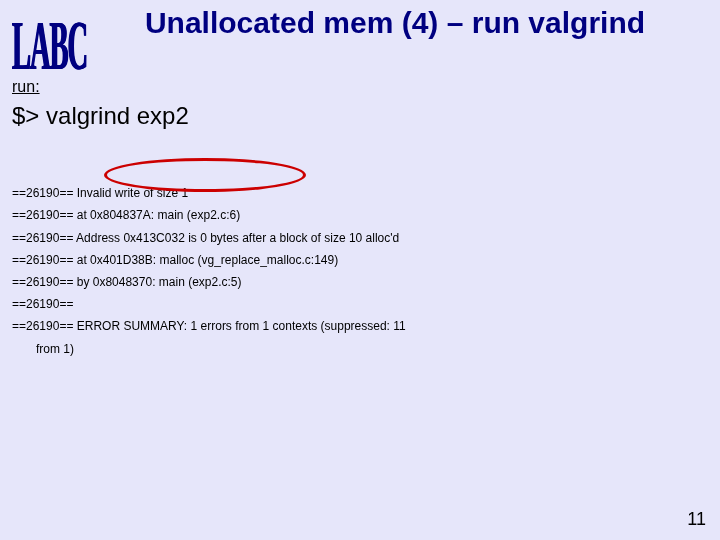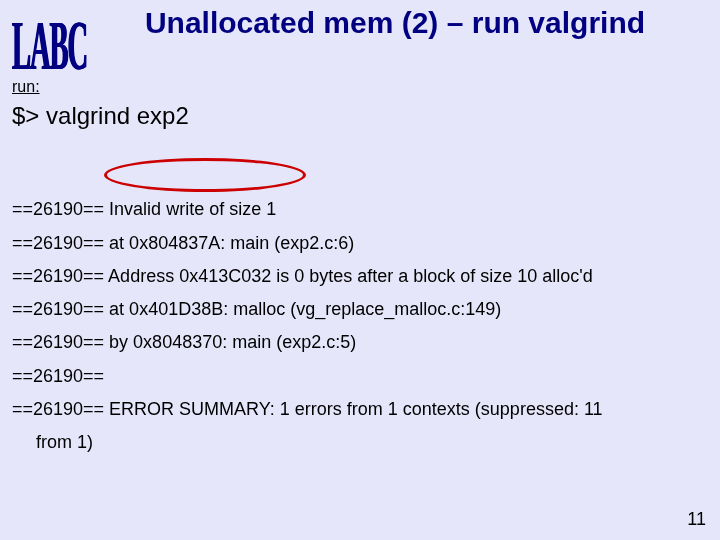--- a/index.html
+++ b/index.html
@@ -53,21 +53,21 @@
   .cmd {
     position: absolute;
     left: 12px;
     top: 102px;
     font-size: 24px;
   }
   .output {
     position: absolute;
     left: 12px;
     top: 160px;
-    font-size: 18px;
+    font-size: 12px;
     line-height: 1.85;
     white-space: pre;
   }
   .output .indent {
     padding-left: 24px;
   }
   .highlight {
     position: absolute;
     left: 104px;
     top: 158px;
@@ -86,21 +86,21 @@
   }
 </style>
 </head>
 <body>
 
 <div class="slide">
 
   <div class="logo">LABC</div>
 
   <div class="title">
-    <span>Unallocated mem (2) – run valgrind</span><br>
+    <span>Unallocated mem (4) – run valgrind</span><br>
   </div>
 
   <div class="run-label">run:</div>
 
   <div class="cmd">$&gt;  valgrind exp2</div>
 
   <div class="output">
 <span>==26190== Invalid write of size 1</span>
 <span>==26190== at 0x804837A: main (exp2.c:6)</span>
 <span>==26190== Address 0x413C032 is 0 bytes after a block of size 10 alloc'd</span>

